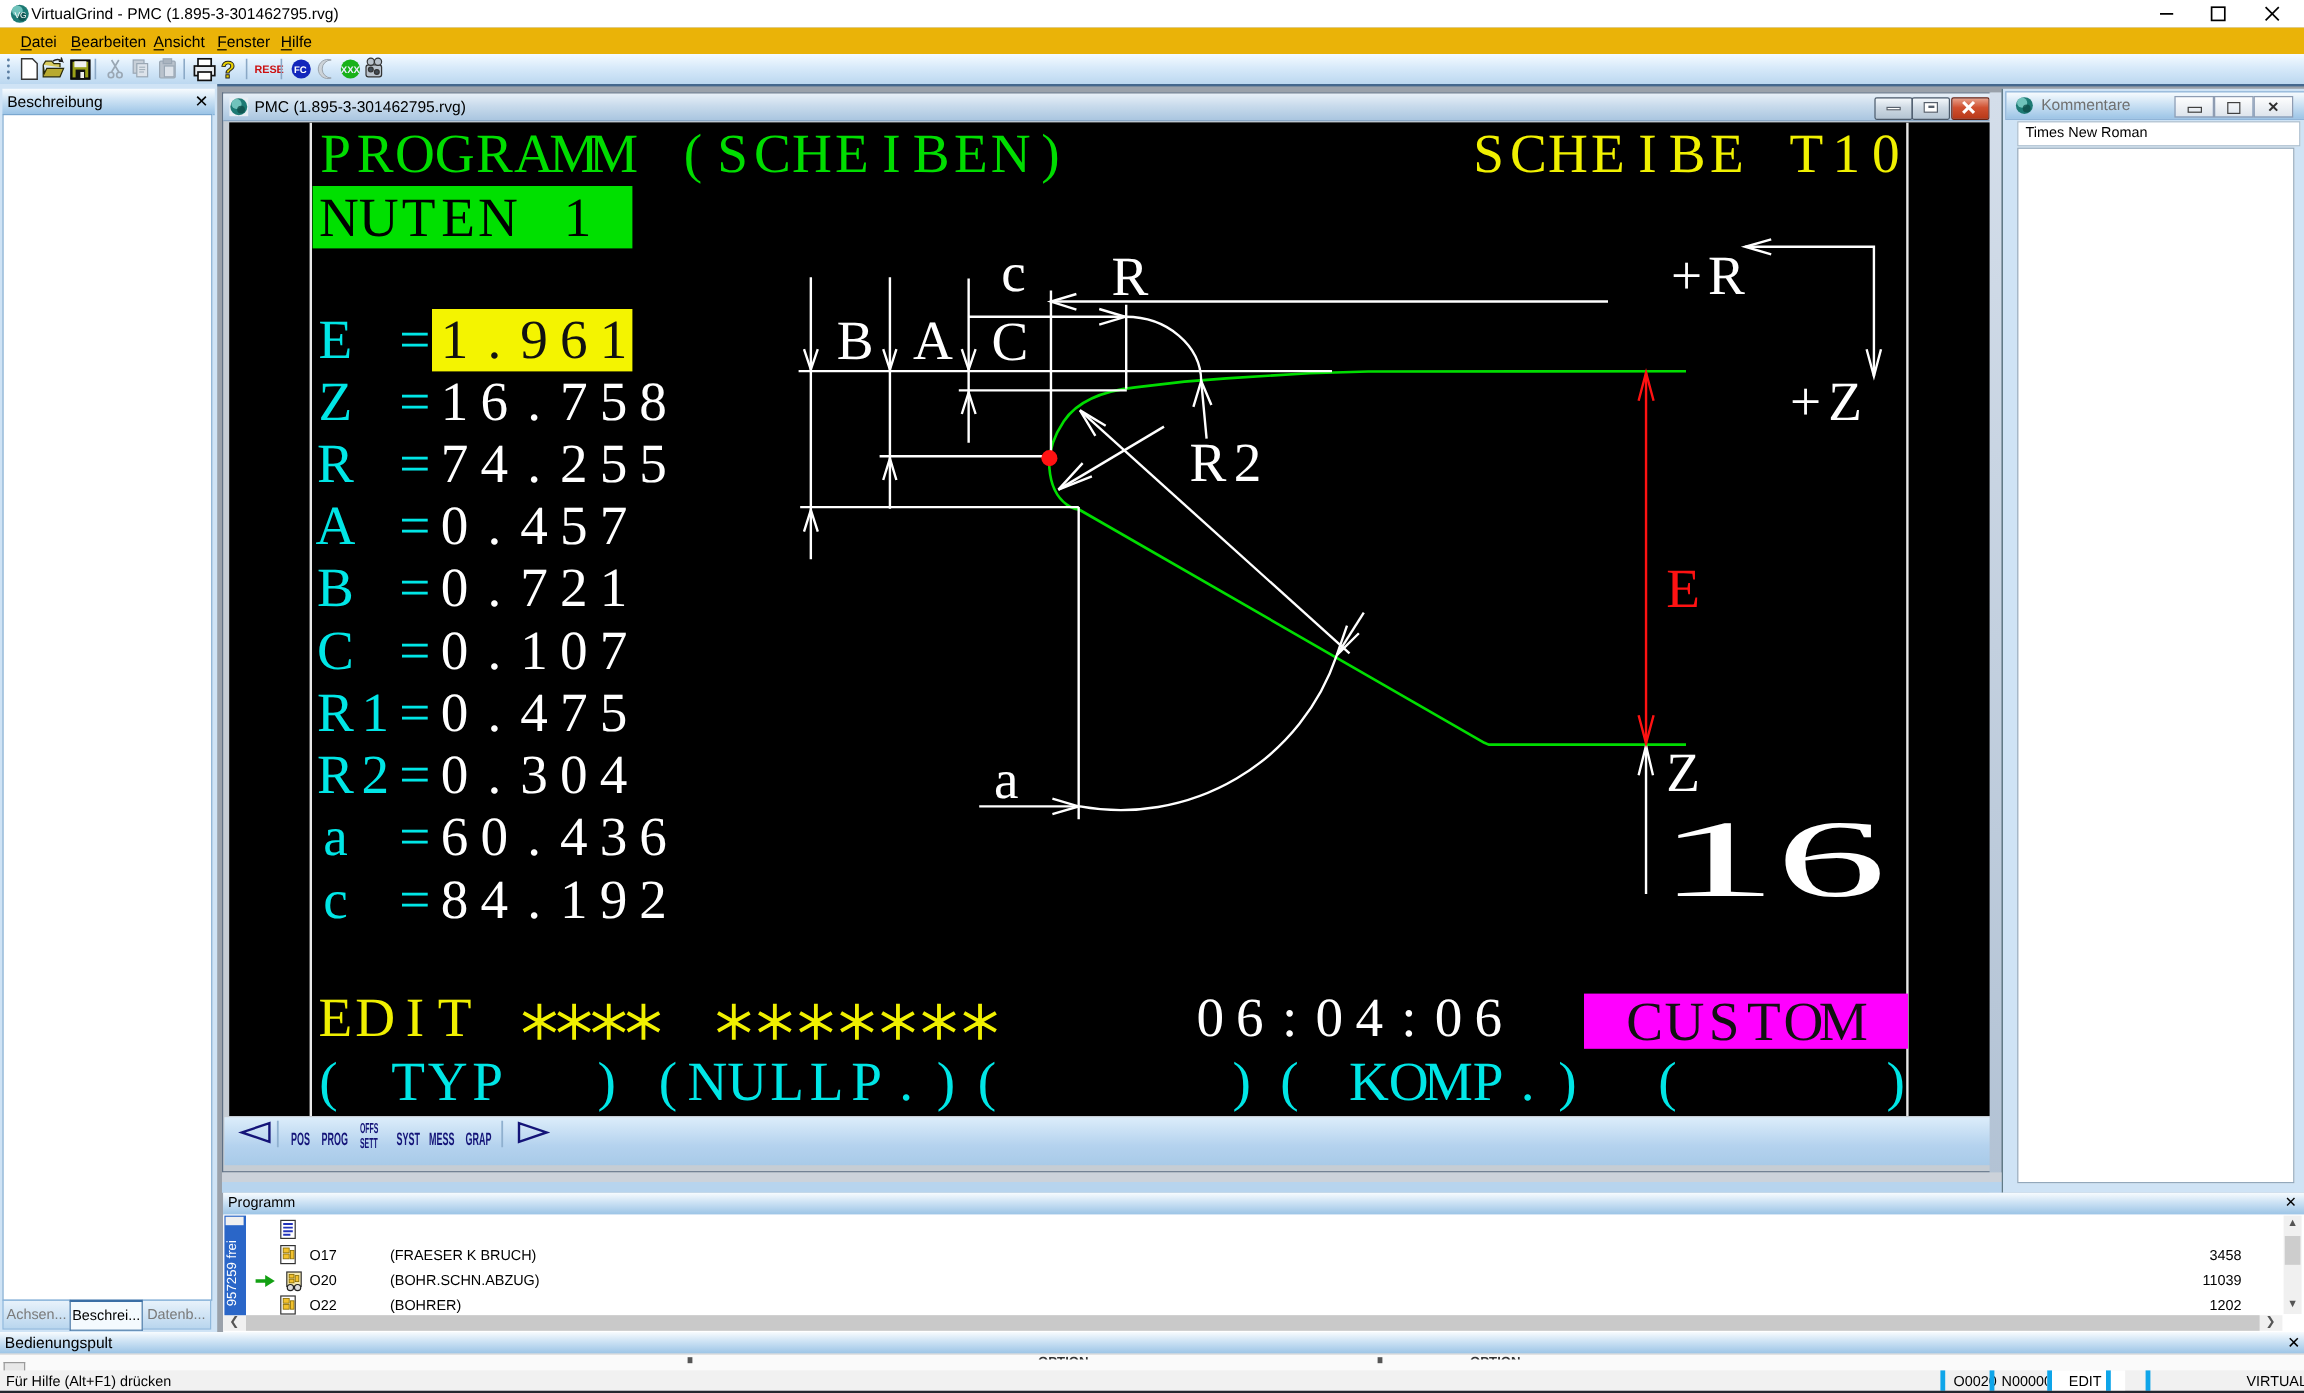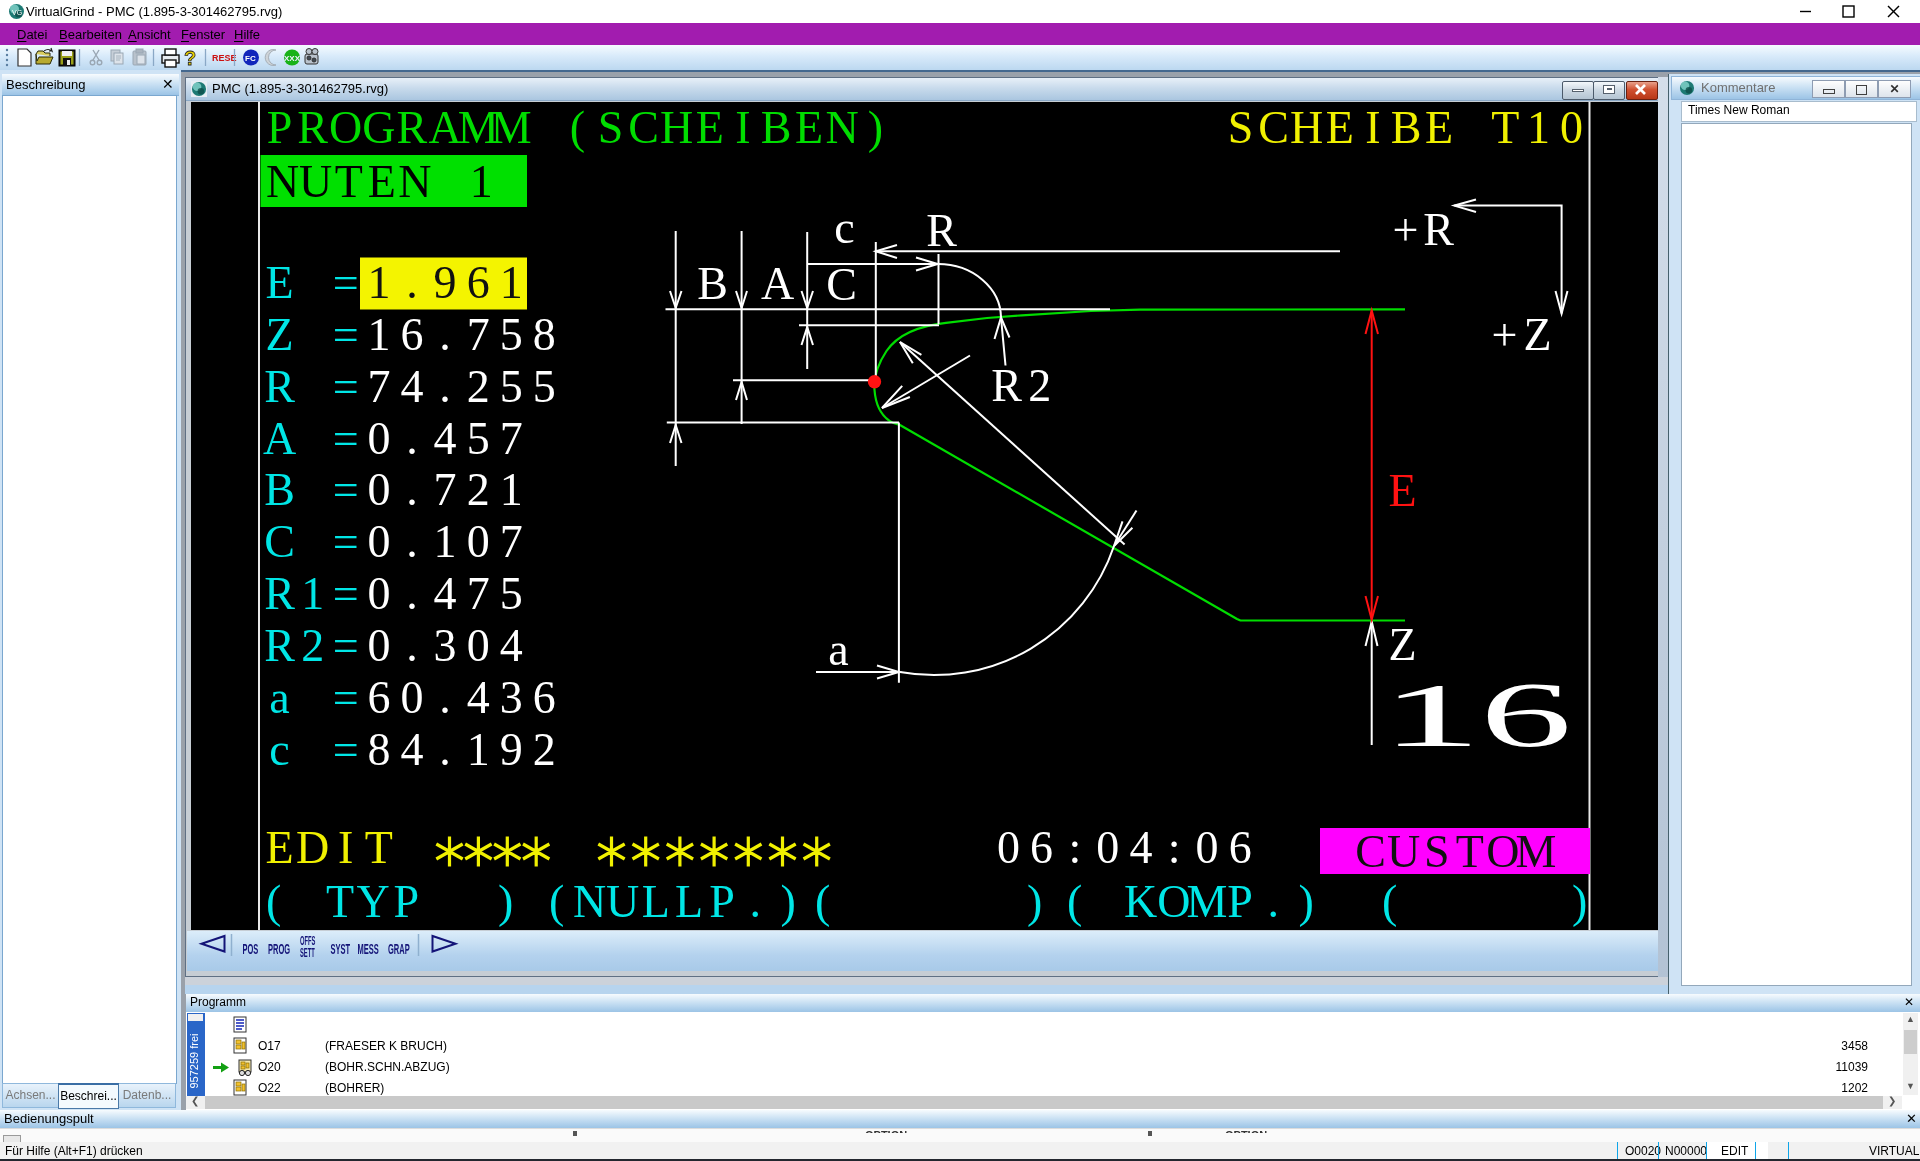--- a/index.html
+++ b/index.html
@@ -2,21 +2,21 @@
 <html><head>
 <meta charset="utf-8">
 <style>
   html,body{margin:0;padding:0;}
   body{width:1920px;height:1161px;position:relative;overflow:hidden;background:#9aa1aa;
        font-family:"Liberation Sans",sans-serif;filter:saturate(1.0001);}
   .abs{position:absolute;}
   
   #titlebar{left:0;top:0;width:1920px;height:23px;background:#ffffff;color:#000;}
   #titlebar .txt{position:absolute;left:26px;top:4px;font-size:13px;}
-  #menubar{left:0;top:23px;width:1920px;height:22px;background:#a21caf;text-align:right;}
+  #menubar{left:0;top:23px;width:1920px;height:22px;background:#eab308;text-align:right;}
   #menubar span{position:absolute;top:4px;font-size:13px;color:#000;}
   #menubar u{text-decoration:underline;text-underline-offset:2px;}
   #toolbar{left:0;top:45px;width:1920px;height:25px;
      background:linear-gradient(#f5fbff,#d8eafa 45%,#bcd8f0);
      border-bottom:2px solid #44688e;}
   
   #leftpane{left:0;top:70px;width:181px;height:1040px;background:#cfe3f5;}
   .panehdr{position:absolute;background:linear-gradient(#f7fbfe,#cce2f4 45%,#9cc4e6);
      border-bottom:1px solid #86b3da;font-size:13px;color:#000;}
   #lp-white{position:absolute;left:2px;top:25px;width:173px;height:987px;background:#fff;
@@ -38,21 +38,21 @@
   
   #komm{left:1668px;top:74px;width:252px;height:920px;background:#cfe3f5;}
   
   #prog{left:186px;top:994px;width:1734px;height:116px;background:#cfe3f5;}
   #progbody{position:absolute;left:0;top:18px;width:1734px;height:98px;background:#fff;}
   
   #bedien{left:0;top:1110px;width:1920px;height:18px;}
   #bstrip{left:0;top:1128px;width:1920px;height:14px;background:#fafafa;border-top:1px solid #dcdcdc;}
   #statusbar{left:0;top:1142px;width:1920px;height:17px;background:#f1f1f1;font-size:12px;color:#000;}
   #bottomline{left:0;top:1159px;width:1920px;height:2px;background:#23272f;}
-  .scell{position:absolute;top:0;height:17px;border-left:1px solid #0ea5e9;padding-left:12px;}
+  .scell{position:absolute;top:0;height:17px;border-left:4px solid #0ea5e9;padding-left:12px;}
   .kbtn{position:absolute;top:3px;width:31px;height:16px;border:1px solid #8e9cb2;
      background:linear-gradient(#fefefe,#dde4ec);}
   .prow{position:absolute;left:0;width:1716px;height:17px;font-size:12px;color:#000;}
   .po{position:absolute;left:72px;top:1px;}
   .pd{position:absolute;left:139px;top:1px;}
   .pn{position:absolute;right:34px;top:1px;}
   .mdibtn{position:absolute;top:3px;width:30px;height:17px;border:1px solid #4c5a6a;border-radius:2px;
      background:linear-gradient(#f4f8fb,#cfdae4 45%,#b4c4d2);}
 </style>
 </head>

